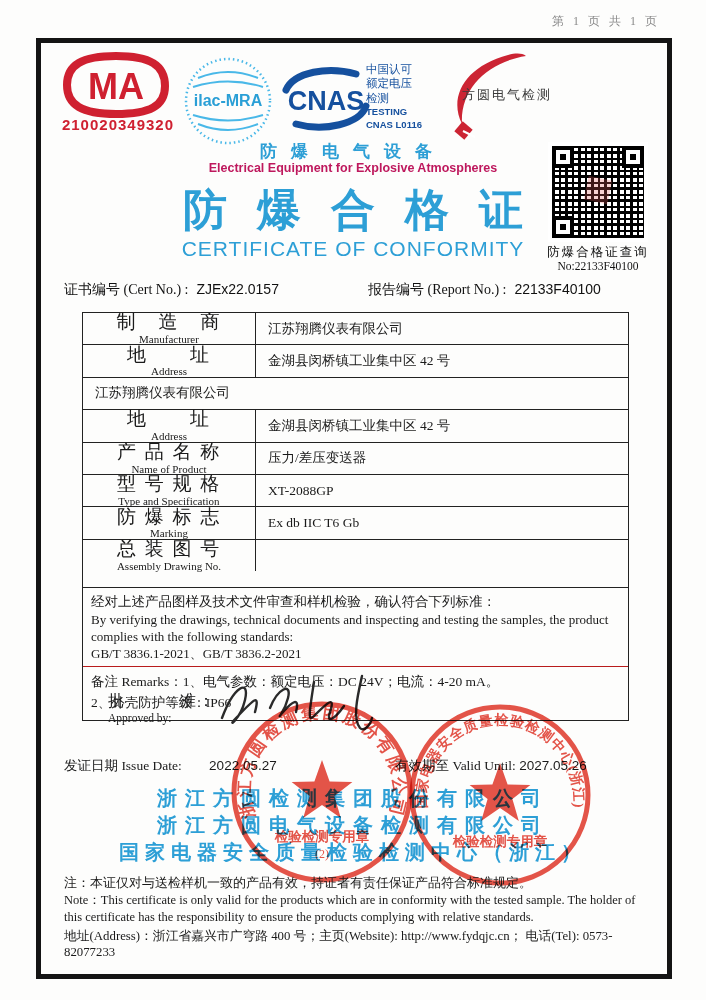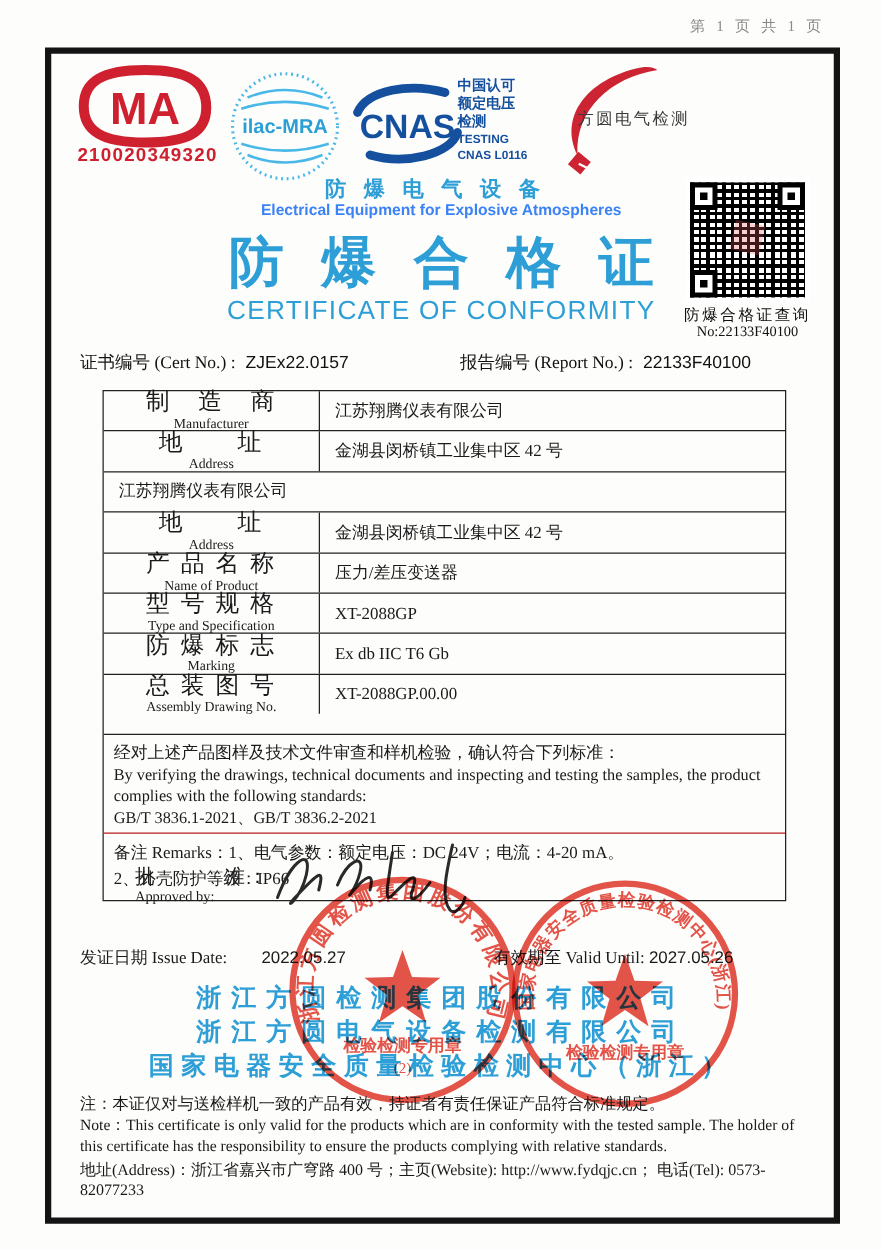--- a/index.html
+++ b/index.html
@@ -5,28 +5,28 @@
   html,body{margin:0;padding:0;background:#ffffff;}
   .page{position:relative;width:706px;height:1000px;background:#fdfdfc;overflow:hidden;
         font-family:"Liberation Serif","DejaVu Serif",serif;color:#1a1a1a;}
   .abs{position:absolute;}
   .page-indicator{top:13px;right:46px;font-size:12px;letter-spacing:3px;color:#8a8a8a;}
   .border-box{left:36px;top:38px;width:626px;height:931px;border:5px solid #141414;background:transparent;}
   
   .cma-num{left:58px;top:116px;width:120px;text-align:center;color:#cf2030;font-weight:bold;
            font-size:15px;font-family:"Liberation Sans",sans-serif;letter-spacing:1px;}
   .cnas-side{left:366px;top:62px;font-family:"Liberation Sans",sans-serif;color:#15509e;line-height:1.25;}
-  .cnas-side .cn{font-size:11.5px;font-weight:bold;}
+  .cnas-side .cn{font-size:11.5px;font-weight:normal;}
   .cnas-side .en{font-size:9.5px;font-weight:bold;margin-top:1px;}
   .fy-label{left:462px;top:86px;font-size:13px;color:#3a3a3a;letter-spacing:2px;
             font-family:"Liberation Sans",sans-serif;}
   
   .t-cn-small{left:0;top:140px;width:706px;text-align:center;color:#2d9fd6;font-size:17px;
               font-weight:bold;letter-spacing:14px;font-family:"Liberation Sans",sans-serif;}
-  .t-en-small{left:0;top:161px;width:706px;text-align:center;color:#3b82f6;font-size:12.5px;
+  .t-en-small{left:0;top:161px;width:706px;text-align:center;color:#be185d;font-size:12.5px;
               font-weight:bold;font-family:"Liberation Sans",sans-serif;}
   .t-cn-big{left:0;top:181px;width:706px;text-align:center;color:#2d9fd6;font-size:44px;
             font-weight:bold;letter-spacing:30px;text-indent:30px;font-family:"Liberation Sans",sans-serif;}
   .t-en-big{left:0;top:237px;width:706px;text-align:center;color:#2d9fd6;font-size:21px;
             letter-spacing:1px;font-family:"Liberation Sans",sans-serif;}
   
   .qr-wrap{left:548px;top:142px;width:100px;height:100px;background:#fff;}
   .qr-noise{position:absolute;inset:4px;
     background:
       repeating-linear-gradient(0deg,#000 0 3px,transparent 3px 6px,#000 6px 8px,transparent 8px 12px),
@@ -181,21 +181,20 @@
         <div class="cn">防 爆 标 志</div>
         <div class="en">Marking</div>
       </div>
       <div class="tval">Ex db IIC T6 Gb</div>
     </div>
     <div class="trow">
       <div class="tlabel">
         <div class="cn">总 装 图 号</div>
         <div class="en">Assembly Drawing No.</div>
       </div>
-      <div class="tval">XT-2088GP.00.00</div>
     </div>
     <div class="stmt">
       <div class="cn">经对上述产品图样及技术文件审查和样机检验，确认符合下列标准：</div>
       <div class="en">By verifying the drawings, technical documents and inspecting and testing the samples, the product complies with the following standards:</div>
       <div class="std">GB/T 3836.1-2021、GB/T 3836.2-2021</div>
     </div>
     <div class="rmk">
       <div>备注 Remarks：1、电气参数：额定电压：DC 24V；电流：4-20 mA。</div>
       <div>2、外壳防护等级：IP66</div>
     </div>

